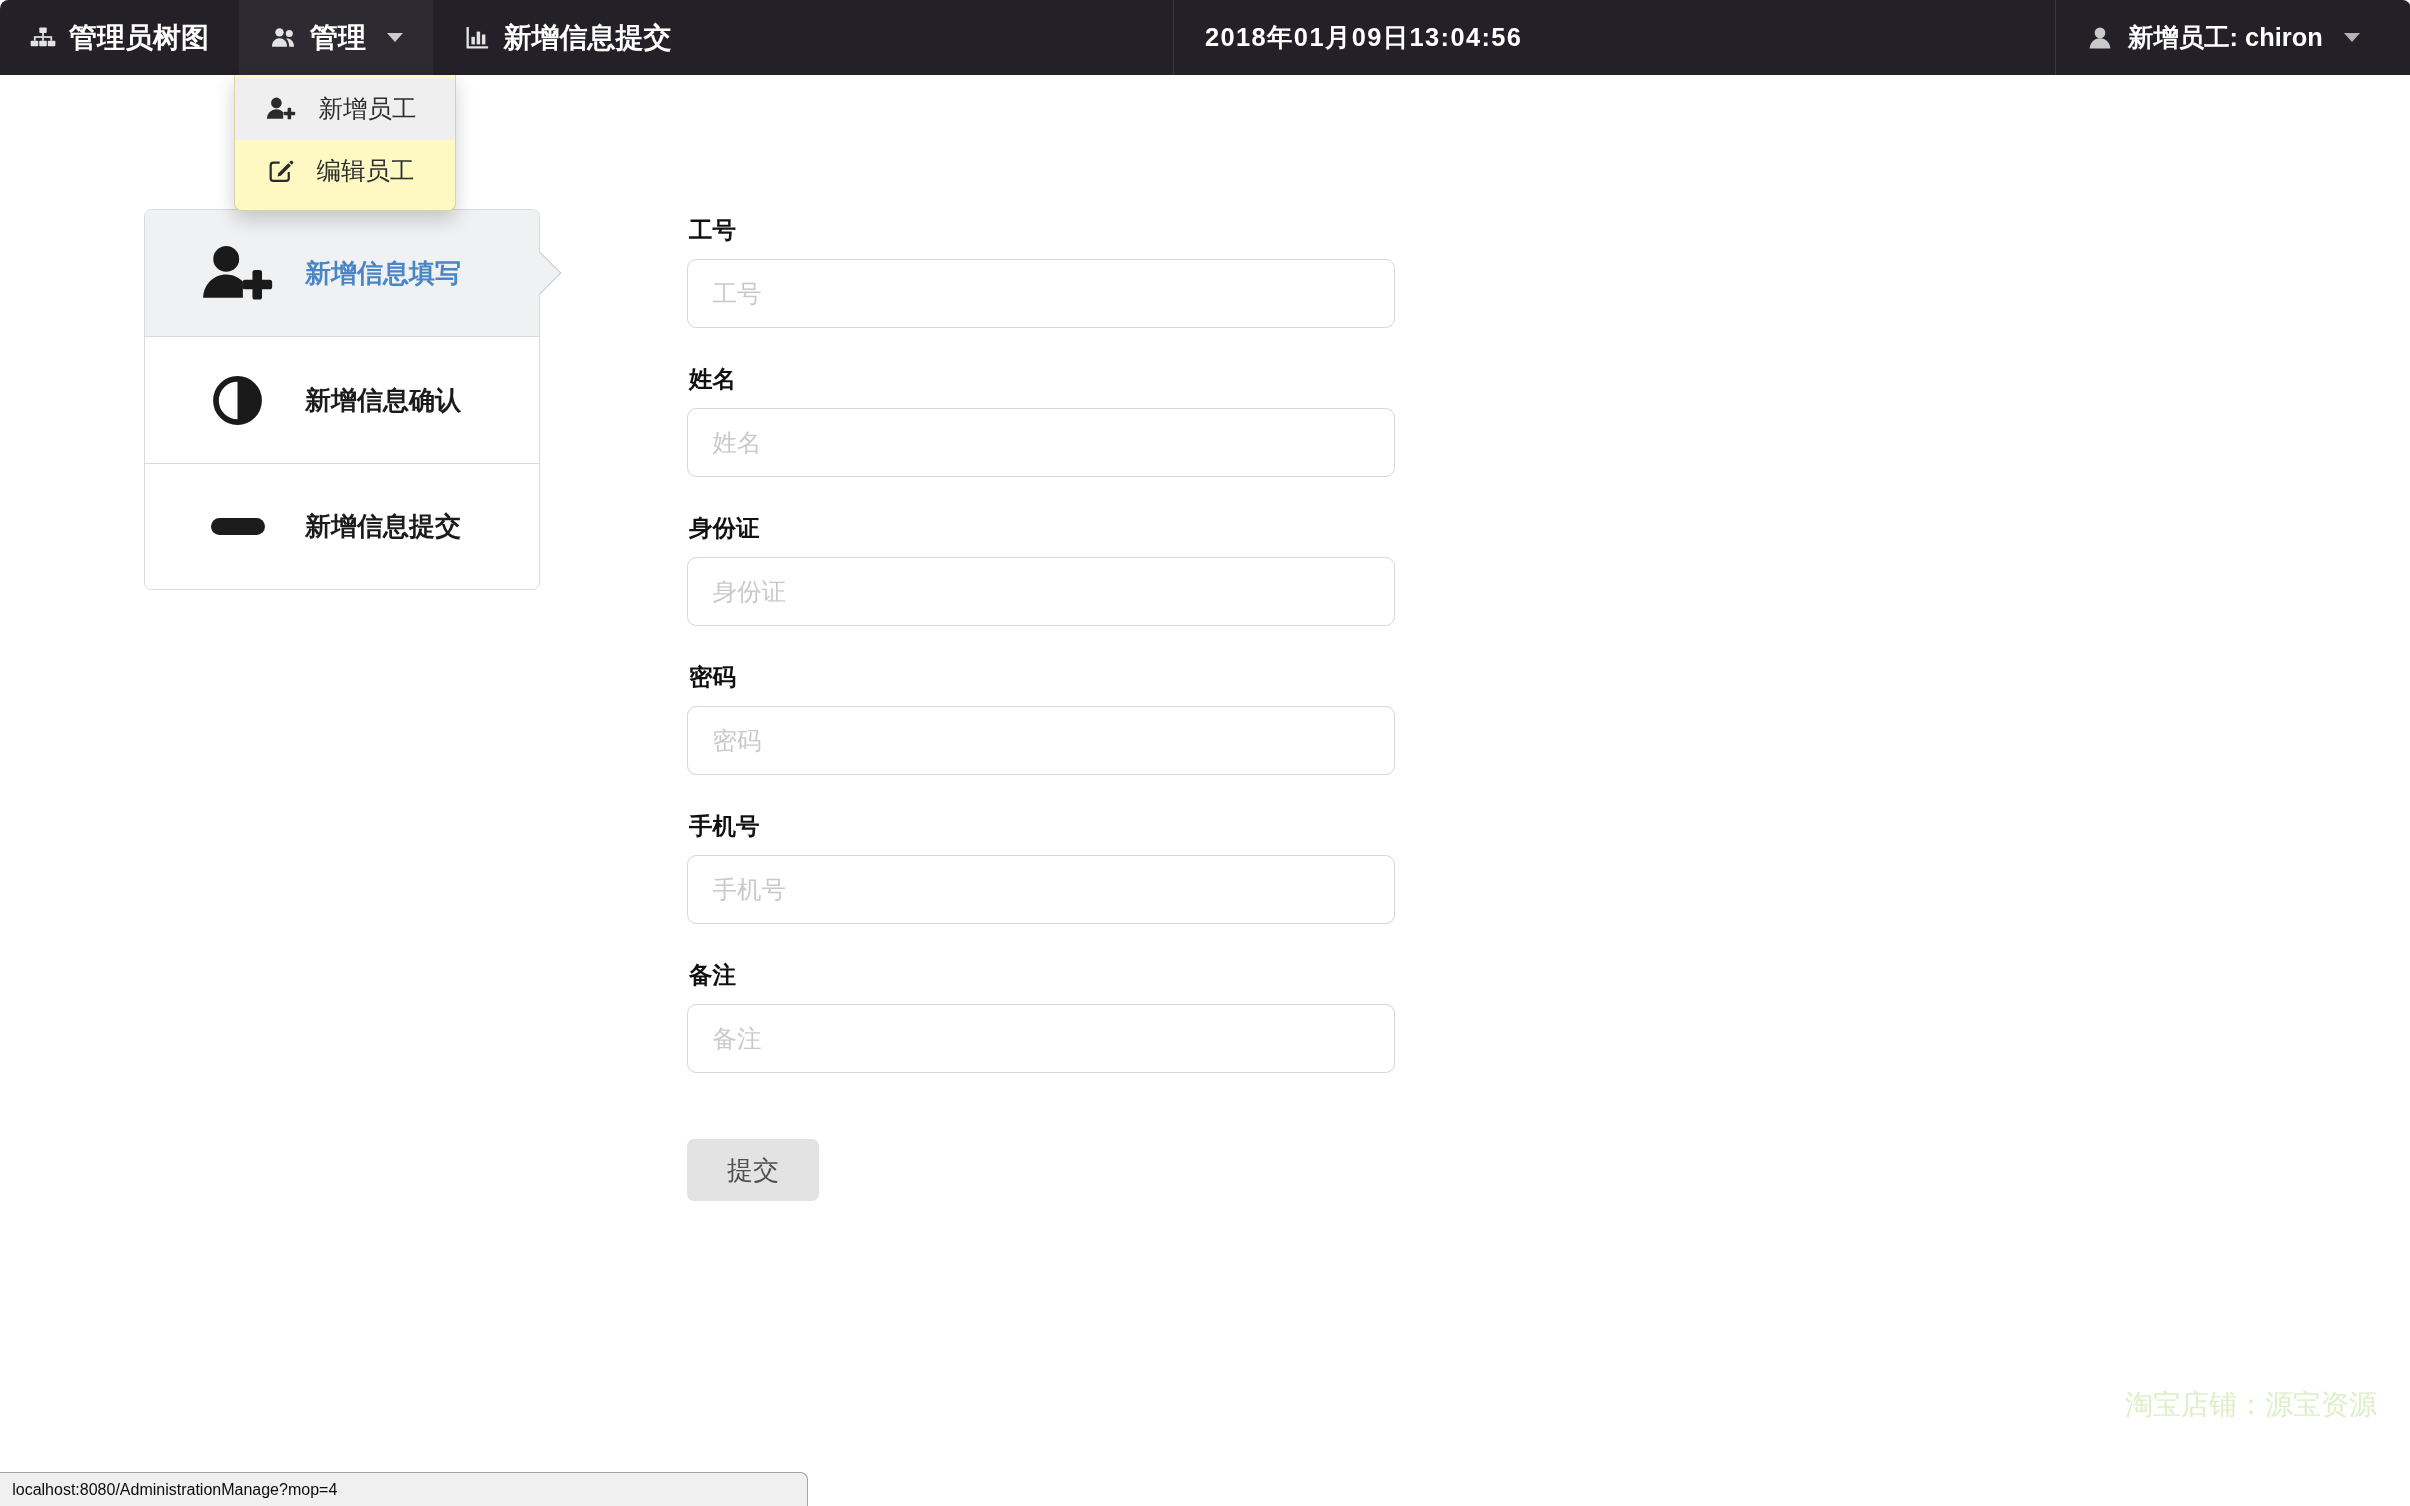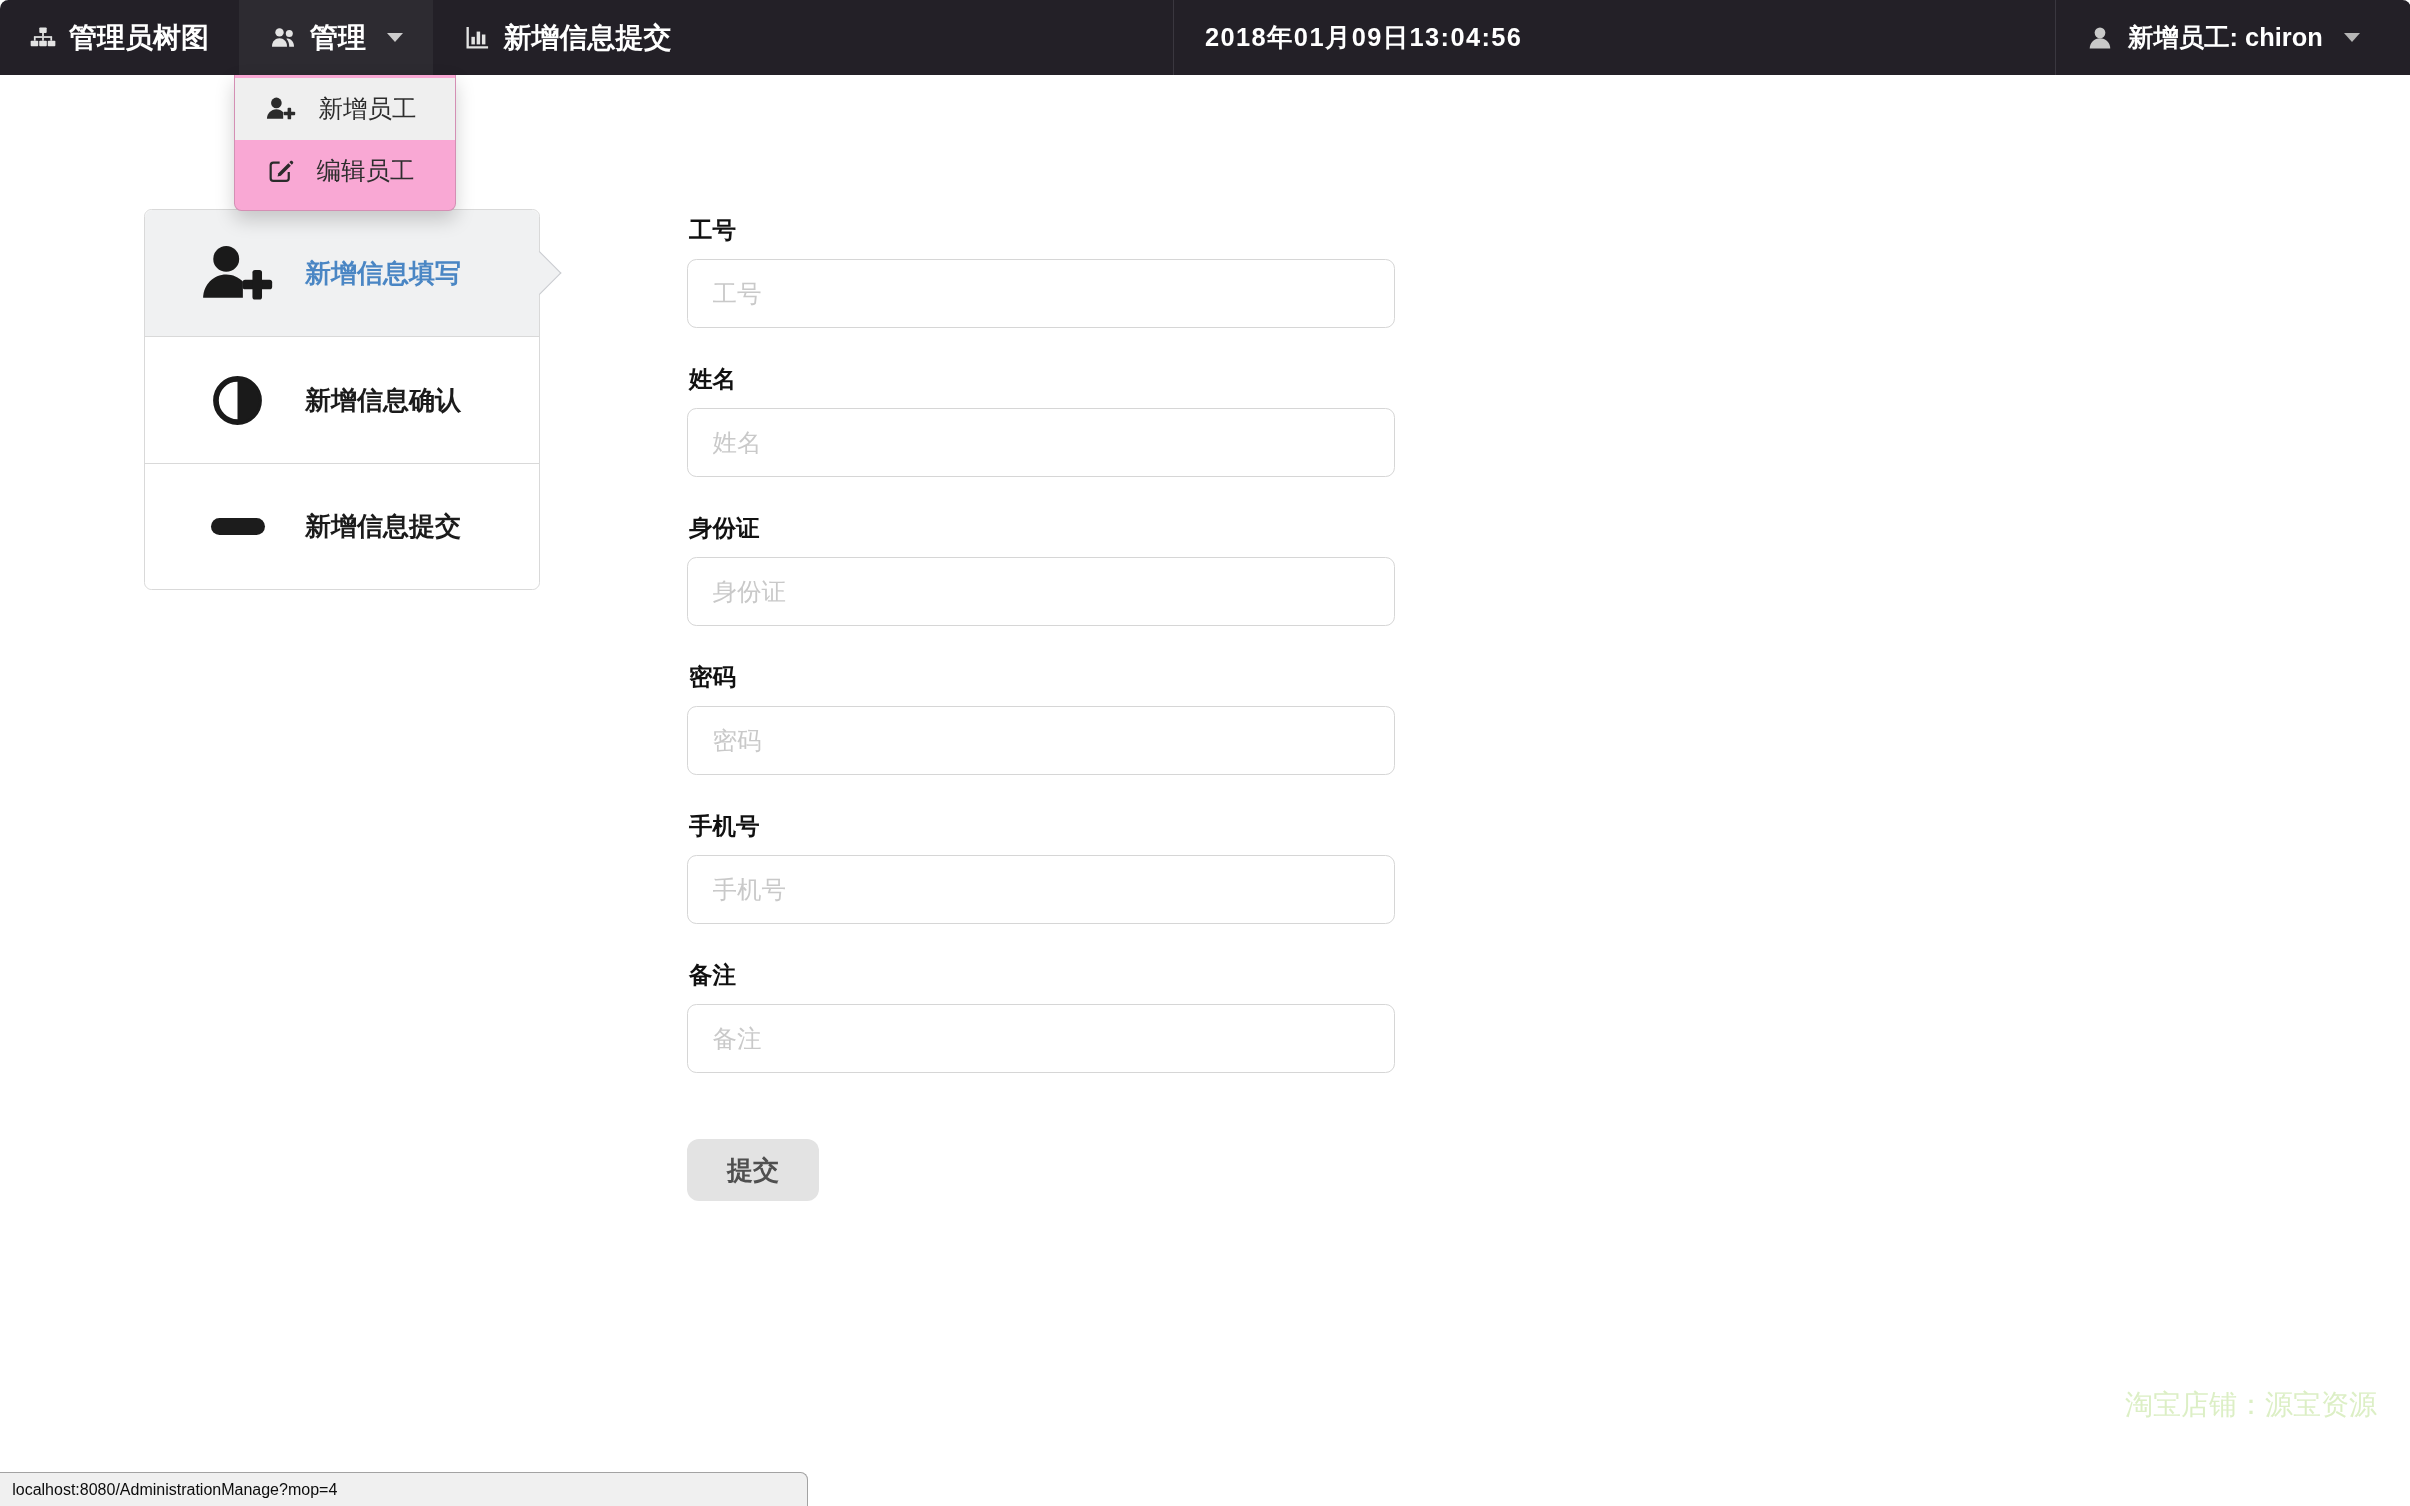--- a/index.html
+++ b/index.html
@@ -39,21 +39,21 @@
     display:flex;align-items:center;gap:14px;
     border-left:0.9px solid #3a373f;padding-left:30px;
     color:#fff;font-size:25.4px;font-weight:700;white-space:nowrap;
   }
   .nav-user .nicon{color:#c9c9c9;display:flex;align-items:center;}
   .nav-user .caret{border-top-color:#b5b5b5;}
 
   
   .dropdown{
     position:absolute;left:234px;top:75px;width:220px;z-index:20;
-    background:#f9a8d4;border:0.9px solid rgba(0,0,0,.15);border-top:none;
+    background:#fef9c3;border:0.9px solid rgba(0,0,0,.15);border-top:none;
     border-radius:0 0 7.5px 7.5px;
     box-shadow:0 8.5px 19px rgba(0,0,0,.18);
     padding:2.8px 0 8.5px 0;
   }
   .dropdown-item{
     height:62px;display:flex;align-items:center;gap:22.6px;
     padding-left:31px;font-size:24.5px;color:#2d2d2d;cursor:pointer;
   }
   .dropdown-item.active{background:#efefef;}
   .dropdown-item .dicon{color:#2b2b2b;display:flex;align-items:center;}
@@ -95,22 +95,22 @@
   .group input{
     box-sizing:border-box;width:708px;height:69px;
     border:1.9px solid #d6d6d6;border-radius:9.4px;
     padding:0 24.5px;font-size:24.5px;color:#2b2b2b;background:#fff;
     font-family:inherit;outline:none;
   }
   .group input::placeholder{color:#c9c9c9;}
   .group.date input{width:525px;}
   .submit-btn{
     margin-top:31px;width:132px;height:62px;
-    background:#e3e3e3;border:none;border-radius:12px;
-    font-size:26px;font-weight:700;color:#4f4f4f;
+    background:#e3e3e3;border:none;border-radius:7px;
+    font-size:26px;font-weight:400;color:#4f4f4f;
     font-family:inherit;cursor:pointer;
   }
 
   
   .watermark{
     position:absolute;right:34px;top:1386px;
     font-size:28px;color:#dcefc5;white-space:nowrap;
   }
   .statusbar{
     position:absolute;left:0;bottom:0;width:808px;height:35px;

